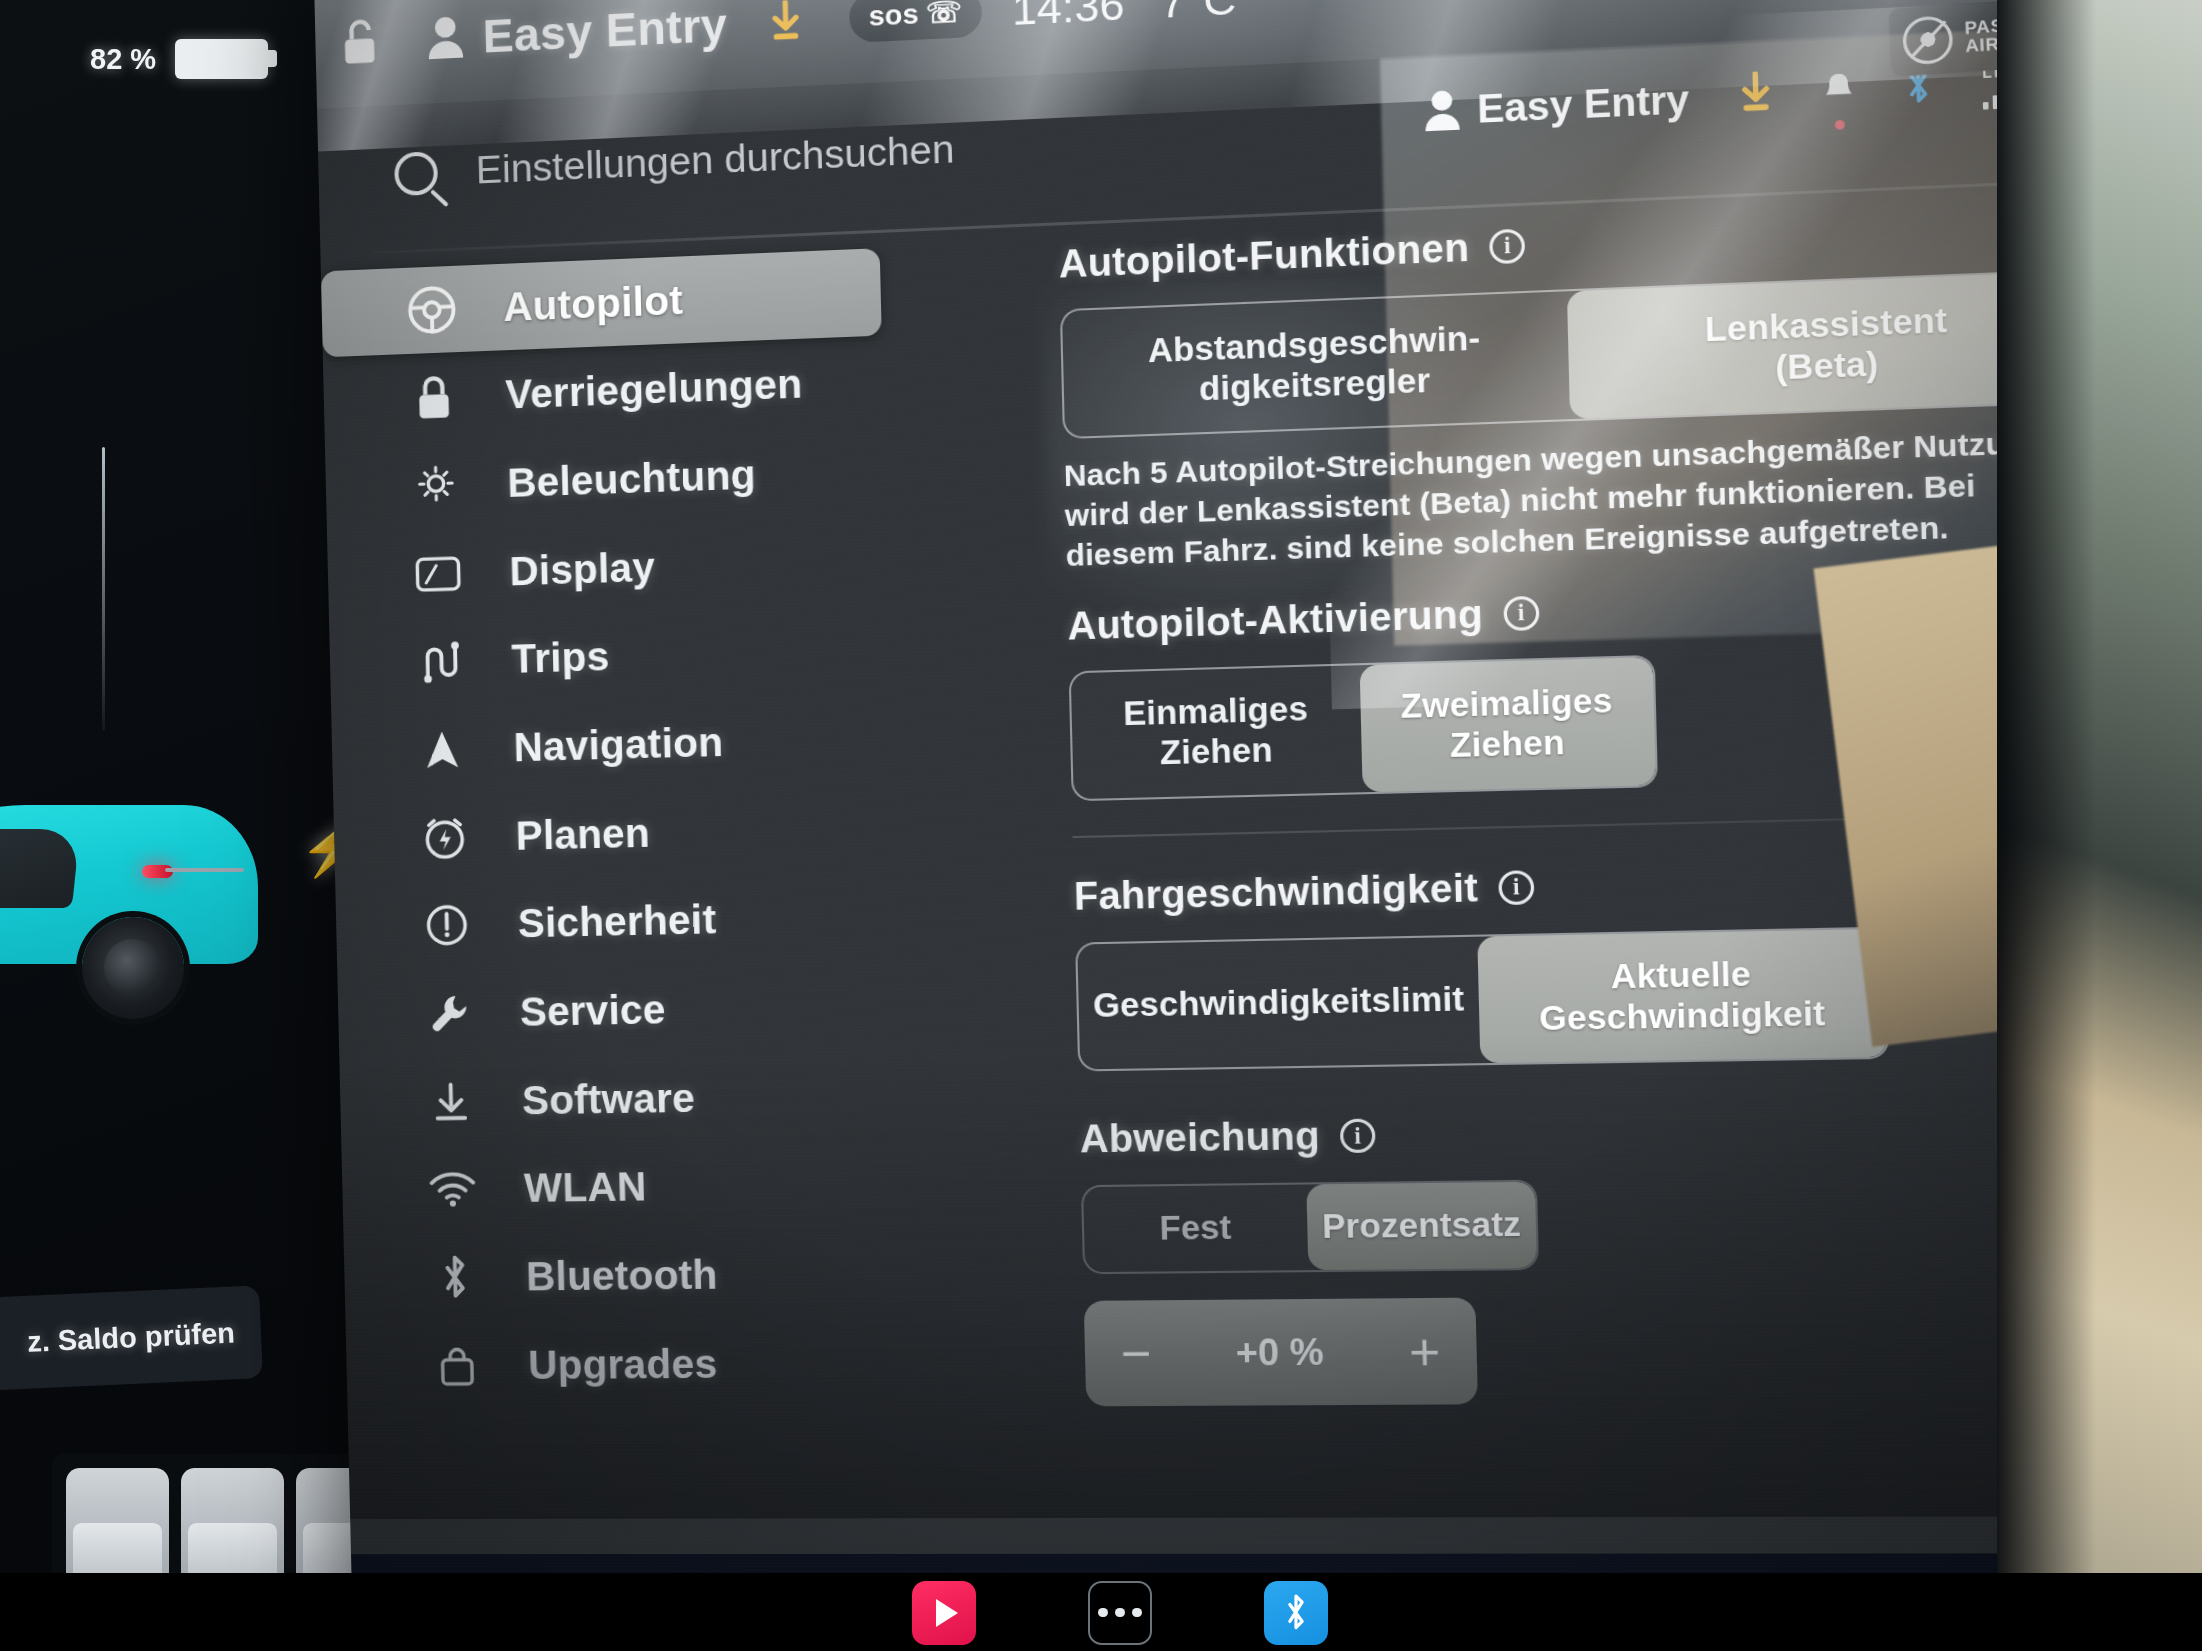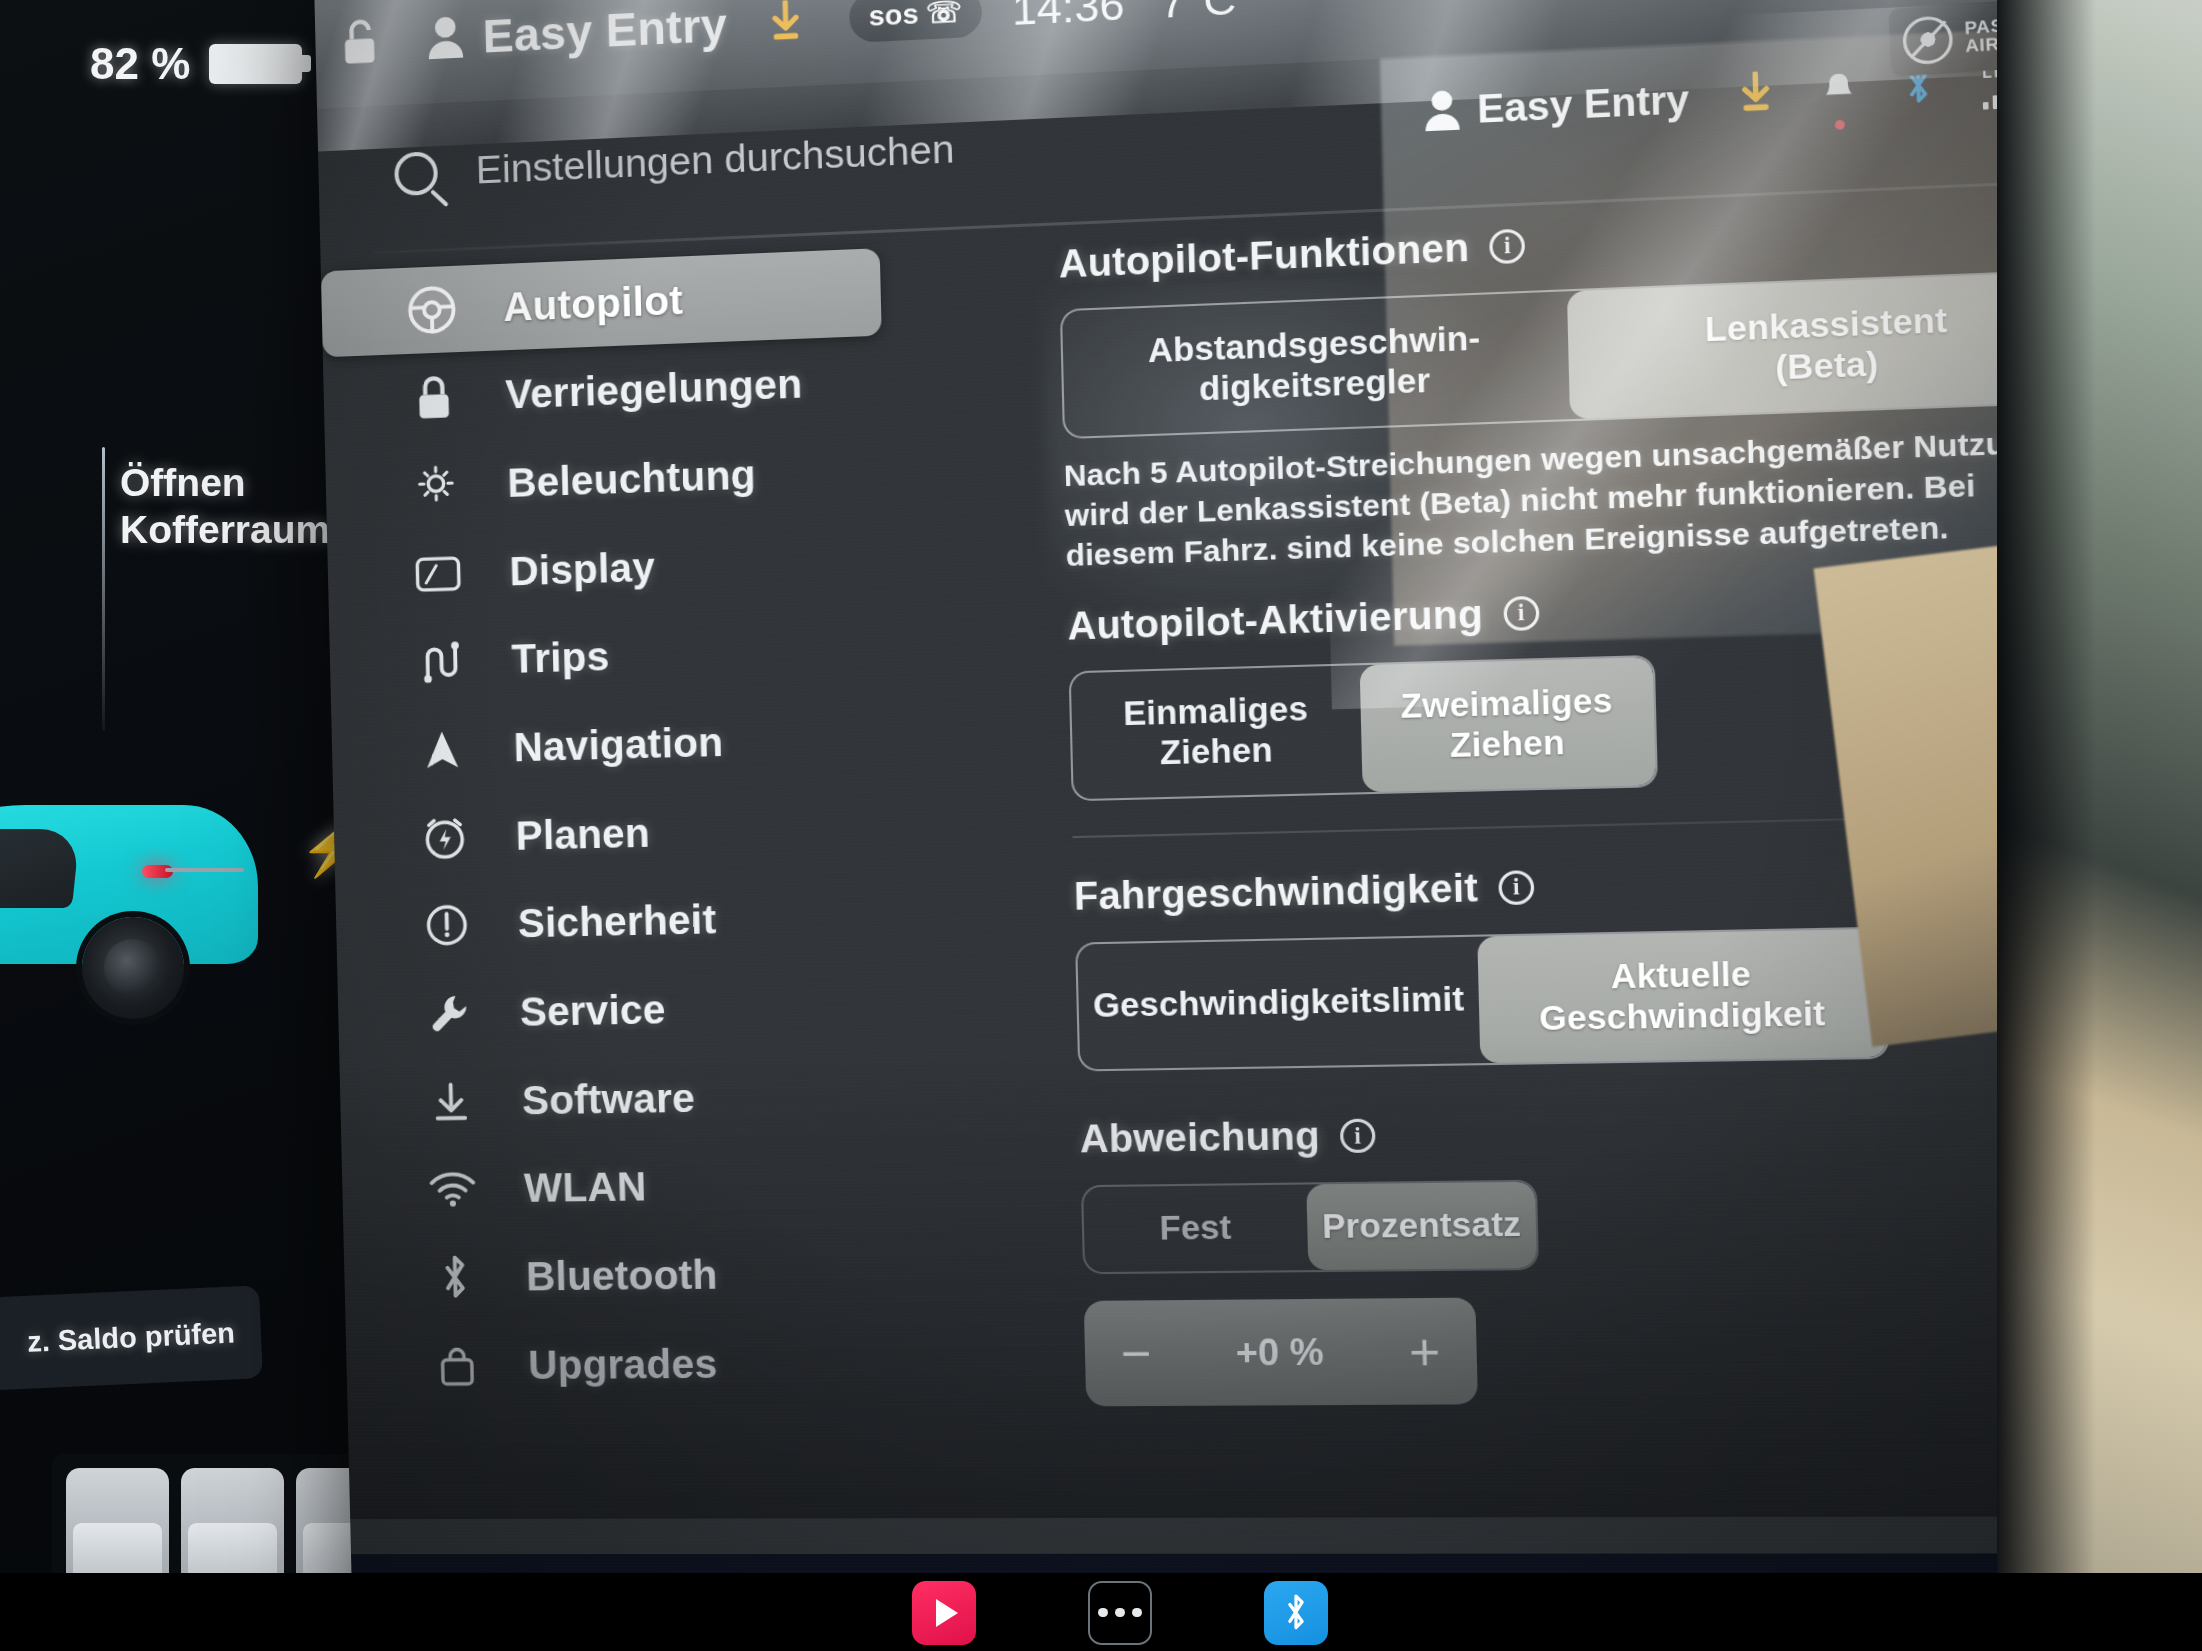--- a/index.html
+++ b/index.html
@@ -22,21 +22,21 @@
   #carpanel {
     position: absolute; left: 0; top: 0;
     width: 404px; height: 1652px;
     background: linear-gradient(160deg,#0c1013 0%,#090c10 40%,#05070a 100%);
   }
   #battery-row {
     position: absolute; left: 90px; top: 39px;
     display: flex; align-items: center; gap: 19px;
   }
   #battery-pct {
-    color: #f2f4f6; font-size: 44px; font-weight: 700;
+    color: #f2f4f6; font-size: 29px; font-weight: 700;
     letter-spacing: 0px; text-shadow: 0 0 12px rgba(255,255,255,.5); text-align: right;
   }
   .batt-shell {
     width: 93px; height: 40px; border-radius: 6px;
     background: #eceff1; position: relative;
     box-shadow: 0 0 13.8px rgba(255,255,255,.35);
   }
   .batt-shell:after {
     content:""; position: absolute; right:-8.6px; top: 11.2px;
     width: 8.6px; height: 17px; border-radius: 0 3.4px 3.4px 0;
@@ -430,24 +430,20 @@
   <div id="ambient"></div>
 
   <div id="carpanel">
 
     <div id="battery-row">
       <div id="battery-pct">82 %</div>
       <div class="batt-shell"></div>
     </div>
 
     <div id="trunk-line"></div>
-    <div id="trunk-label">
-      <div>Öffnen</div>
-      <div>Kofferraum</div>
-    </div>
 
     <div id="car">
       <div class="body"></div>
       <div class="glass"></div>
       <div class="taillight"></div>
       <div class="charge-cable"></div>
       <div class="wheel"></div>
     </div>
     <div id="bolt">⚡</div>
 

